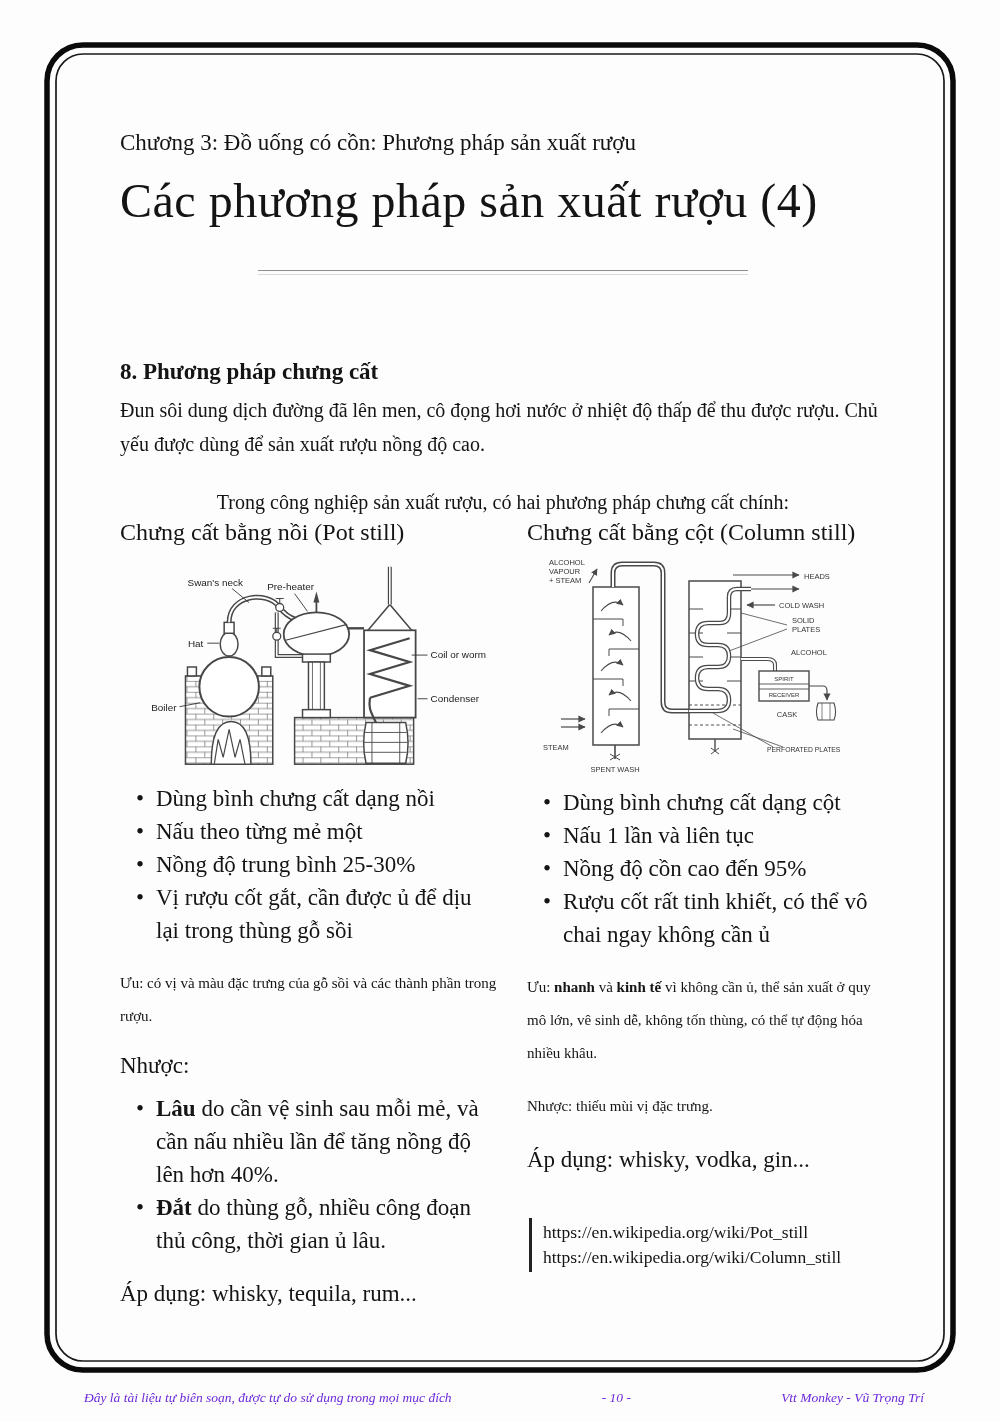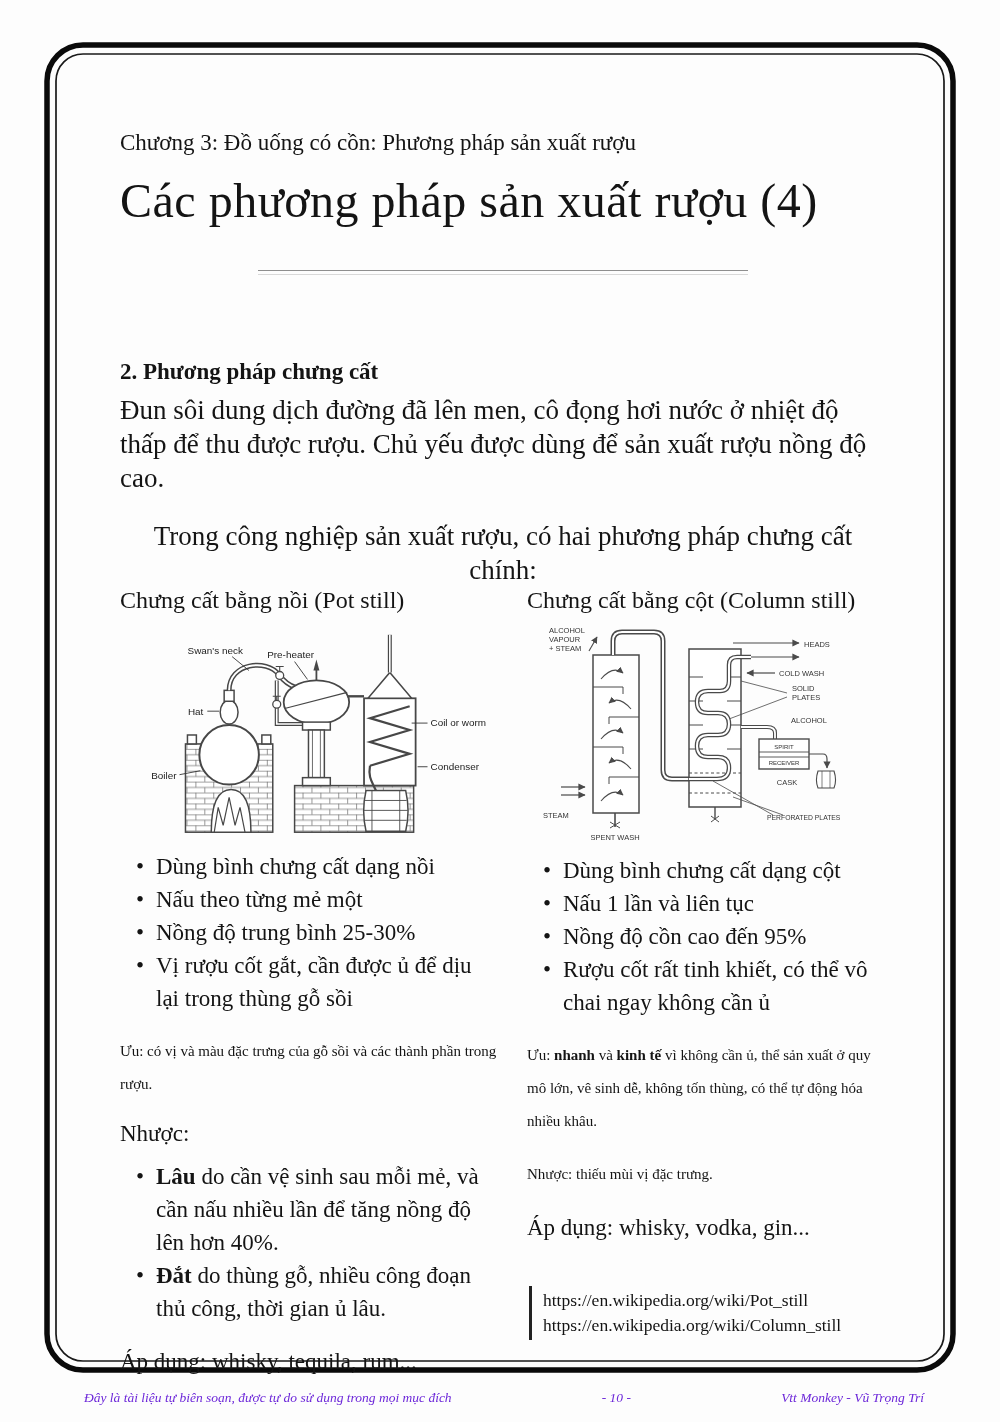--- a/index.html
+++ b/index.html
@@ -5,21 +5,21 @@
   html,body{margin:0;padding:0;background:#ffffff;}
   .page{position:relative;width:1000px;height:1422px;background:#fdfdfd;overflow:hidden;
         font-family:"Liberation Serif", serif;color:#141414;}
   .frame-svg{position:absolute;left:0;top:0;width:1000px;height:1422px;pointer-events:none;}
   .content{position:absolute;left:120px;top:130px;width:766px;}
   .kicker{font-size:23px;margin:0;}
   .page-title{font-size:48px;font-weight:400;letter-spacing:.5px;margin:14px 0 0 0;line-height:62px;}
   .divider{width:490px;height:3px;margin:38px auto 0 auto;
            border-top:1.6px solid #8f8f8f;border-bottom:1px solid #d9d9d9;}
   .sec-heading{font-size:23px;font-weight:700;margin:84px 0 0 0;}
-  .para{font-size:27px;line-height:34px;margin:8px 0 0 0;}
+  .para{font-size:20px;line-height:34px;margin:8px 0 0 0;}
   .lead{margin-top:24px;text-align:center;}
   .columns{display:grid;grid-template-columns:378px 359px;column-gap:29px;}
   .col-heading{font-size:24px;font-weight:400;margin:0;}
   .diagram{display:block;}
   .pot-diagram{width:372px;height:212px;margin:14px 0 0 0;}
   .col-diagram{width:352px;height:225px;margin:5px 0 0 2px;}
   ul.bullets{margin:10px 0 0 0;padding:0;list-style:none;}
   ul.bullets li{position:relative;padding-left:36px;font-size:23px;line-height:33px;}
   ul.bullets li::before{content:"\2022";position:absolute;left:16px;}
   .pros{font-size:15px;line-height:33px;margin:20px 0 0 0;}
@@ -41,21 +41,21 @@
   <svg class="frame-svg" viewBox="0 0 1000 1422" xmlns="http://www.w3.org/2000/svg">
     <path d="M83 45 H917 A36 36 0 0 1 953 81 V1334 A36 36 0 0 1 917 1370 H83 A36 36 0 0 1 47 1334 V81 A36 36 0 0 1 83 45 Z" fill="none" stroke="#0a0a0a" stroke-width="5.5"></path>
     <path d="M83 54 H917 A27 27 0 0 1 944 81 V1334 A27 27 0 0 1 917 1361 H83 A27 27 0 0 1 56 1334 V81 A27 27 0 0 1 83 54 Z" fill="none" stroke="#1a1a1a" stroke-width="1.7"></path>
   </svg>
 
   <div class="content">
     <p class="kicker">Chương 3: Đồ uống có cồn: Phương pháp sản xuất rượu</p>
     <h1 class="page-title">Các phương pháp sản xuất rượu (4)</h1>
     <div class="divider"></div>
 
-    <h2 class="sec-heading">2. Phương pháp chưng cất</h2>
+    <h2 class="sec-heading">8. Phương pháp chưng cất</h2>
     <p class="para">Đun sôi dung dịch đường đã lên men, cô đọng hơi nước ở nhiệt độ thấp để thu được rượu. Chủ yếu được dùng để sản xuất rượu nồng độ cao.</p>
     <p class="para lead">Trong công nghiệp sản xuất rượu, có hai phương pháp chưng cất chính:</p>
 
     <div class="columns">
 
       <div class="col">
         <h3 class="col-heading">Chưng cất bằng nồi (Pot still)</h3>
 
         <svg class="diagram pot-diagram" viewBox="0 0 375 212" xmlns="http://www.w3.org/2000/svg">
           <defs>

